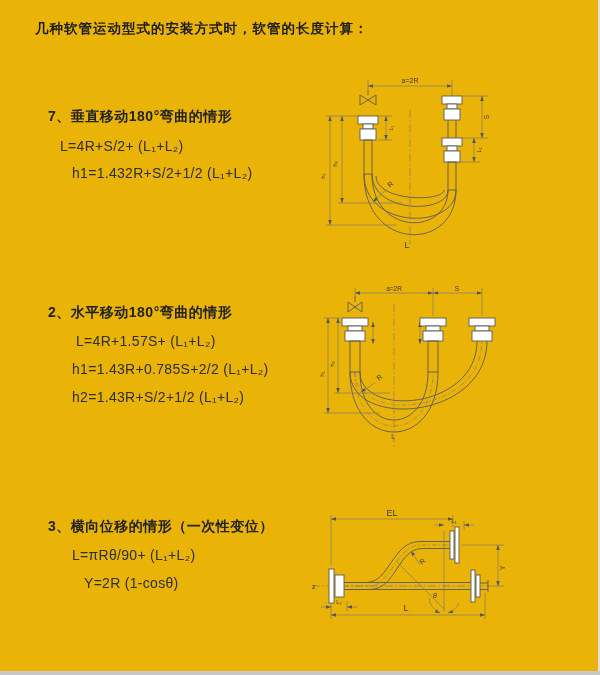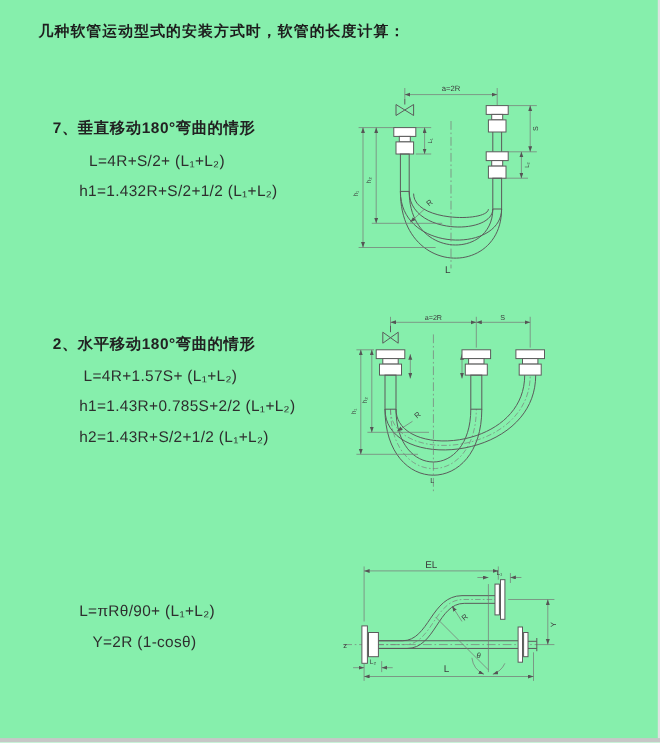--- a/index.html
+++ b/index.html
@@ -1,16 +1,16 @@
 <!DOCTYPE html>
 <html><head>
 <meta charset="utf-8">
 <style>
   html,body{margin:0;padding:0;background:#ffffff;}
-  #page{position:relative;width:600px;height:675px;background:#86efac;overflow:hidden;
+  #page{position:relative;width:600px;height:675px;background:#eab308;overflow:hidden;
         font-family:"Liberation Sans","DejaVu Sans",sans-serif;color:#222;}
   .abs{position:absolute;white-space:nowrap;}
   .title{left:35px;top:20px;font-size:13.5px;font-weight:700;letter-spacing:1px;color:#1d1d1d;}
   .heading{font-size:14px;font-weight:700;letter-spacing:.5px;color:#222;}
   .formula{font-size:14px;font-weight:500;letter-spacing:.3px;color:#2e2e2e;}
   svg{position:absolute;}
   svg text{fill:#3c3c3c;font-family:"Liberation Sans","DejaVu Sans",sans-serif;}
   .ln{stroke:#5a5a5a;stroke-width:.9;fill:none;}
   .fit{stroke:#5a5a5a;stroke-width:.9;fill:#ffffff;}
   .dm{stroke:#757575;stroke-width:.65;fill:none;}
@@ -20,28 +20,29 @@
   .edge-right{position:absolute;right:0;top:0;width:2px;height:675px;background:#e2e2e2;}
 </style>
 </head>
 <body>
 
 <div id="page">
 
   <div class="abs title">几种软管运动型式的安装方式时，软管的长度计算：</div>
 
   <div class="abs heading" style="left:48px;top:108px">7、垂直移动180°弯曲的情形</div>
-  <div class="abs formula" style="left:81px;top:138px">L=4R+S/2+ (L₁+L₂)</div>
+  <div class="abs formula" style="left:60px;top:138px">L=4R+S/2+ (L₁+L₂)</div>
   <div class="abs formula" style="left:72px;top:165px">h1=1.432R+S/2+1/2 (L₁+L₂)</div>
 
   <div class="abs heading" style="left:48px;top:304px">2、水平移动180°弯曲的情形</div>
   <div class="abs formula" style="left:76px;top:333px">L=4R+1.57S+ (L₁+L₂)</div>
   <div class="abs formula" style="left:72px;top:361px">h1=1.43R+0.785S+2/2 (L₁+L₂)</div>
   <div class="abs formula" style="left:72px;top:389px">h2=1.43R+S/2+1/2 (L₁+L₂)</div>
 
+  <div class="abs heading" style="left:48px;top:518px">3、横向位移的情形（一次性变位）</div>
   <div class="abs formula" style="left:72px;top:547px">L=πRθ/90+ (L₁+L₂)</div>
   <div class="abs formula" style="left:84px;top:575px">Y=2R (1-cosθ)</div>
 
   <svg viewBox="0 0 280 185" style="left:312px;top:72px;width:280px;height:185px">
     <defs>
       <marker id="ar1" markerWidth="6" markerHeight="4" refX="5" refY="1.8" orient="auto-start-reverse" markerUnits="userSpaceOnUse">
         <path d="M0,0L5,1.8L0,3.6Z" fill="#555"></path>
       </marker>
       <pattern id="br1" width="3.5" height="3.5" patternUnits="userSpaceOnUse">
         <path d="M0,0L3.5,3.5M3.5,0L0,3.5" stroke="#8a8a8a" stroke-width=".5"></path>

